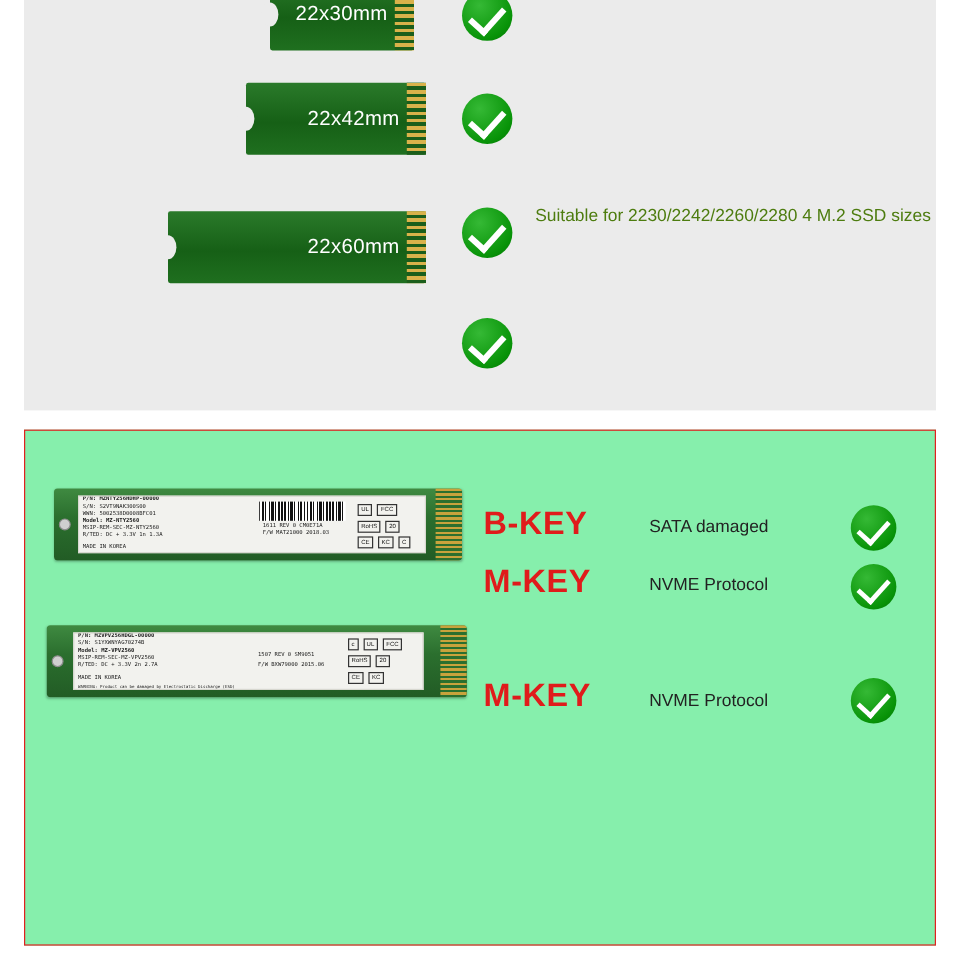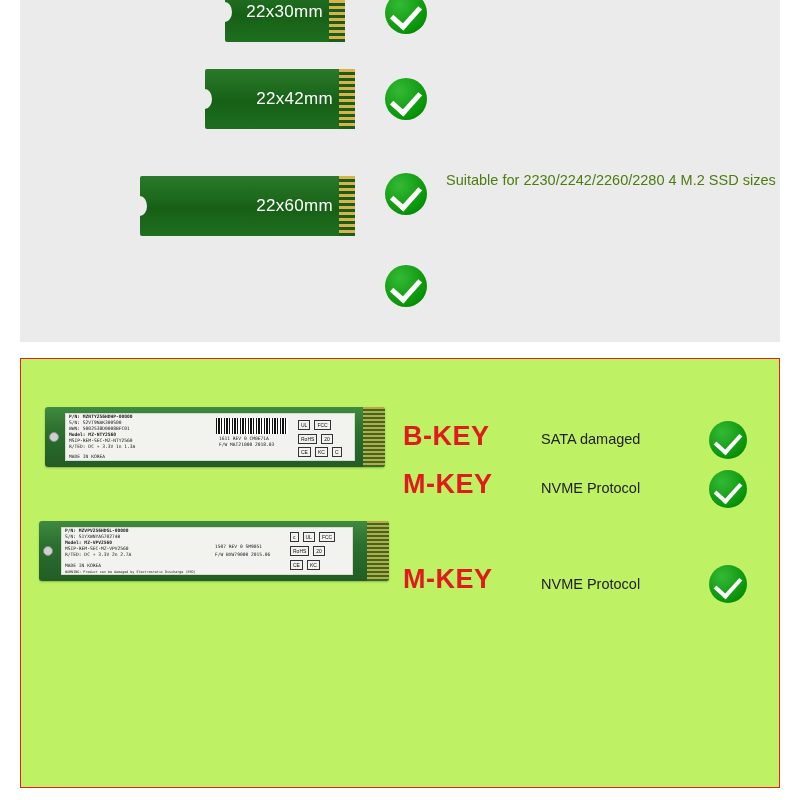--- a/index.html
+++ b/index.html
@@ -98,21 +98,21 @@
     color: #4d7c0f;
     white-space: nowrap;
   }
 
   
   .bottom-panel {
     position: absolute;
     left: 20px; top: 358px;
     width: 760px; height: 430px;
     border: 1.5px solid #e02020;
-    background: #bef264;
+    background: #86efac;
     text-decoration: underline;
   }
 
   
   .ssd {
     position: absolute;
     background: #2f7a33;
     background: linear-gradient(180deg, #3f8a41 0%, #2b6f2e 40%, #225c25 100%);
     border-radius: 3px;
     overflow: hidden;

